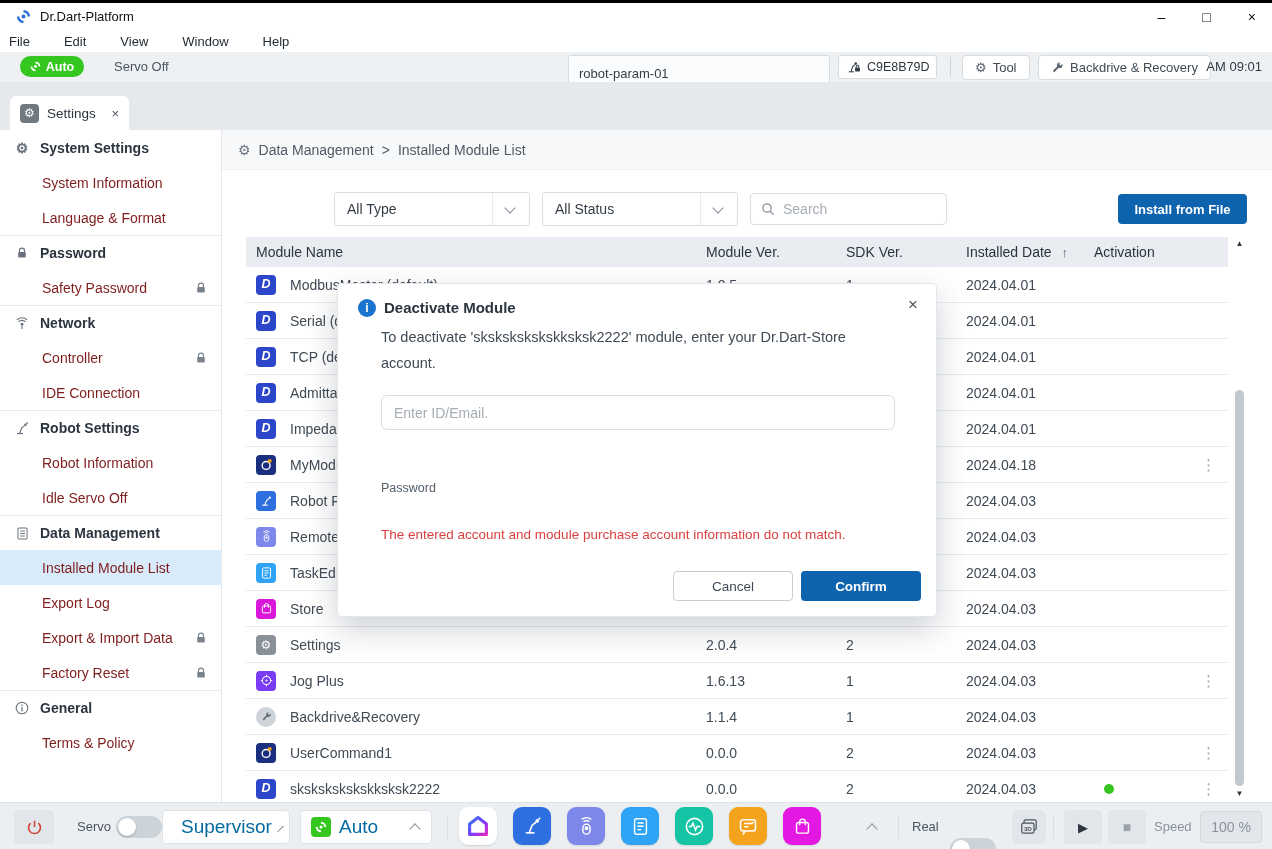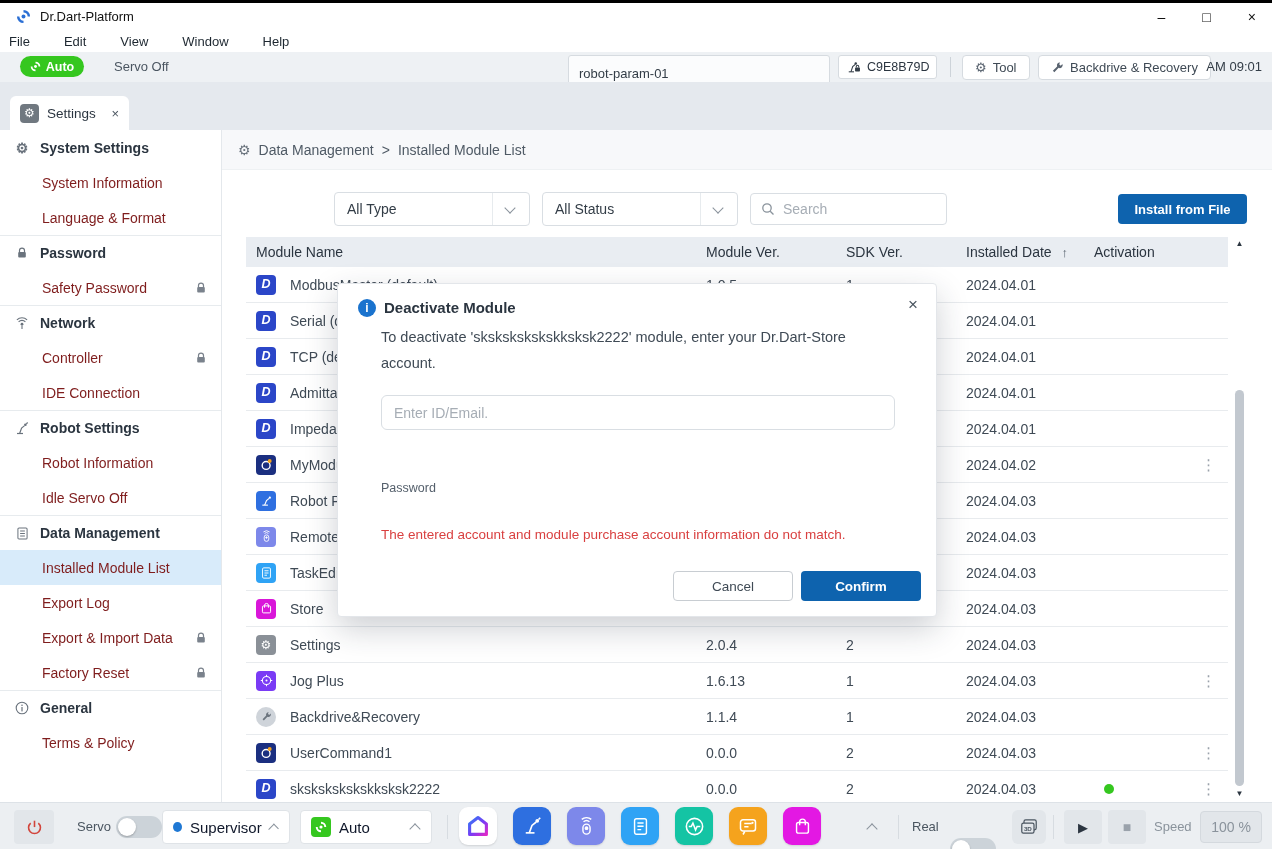--- a/index.html
+++ b/index.html
@@ -113,21 +113,21 @@
   .btn-cancel { background:#fff; border:1px solid #c8cdd2; color:#3f4a55; }
   .btn-confirm { background:#0e63ae; color:#fff; font-weight:bold; }
 
   
   .bottombar { position:absolute; left:0; right:0; bottom:0; height:47px; background:#eceff2; border-top:1px solid #dde2e7; }
   .bb-item { position:absolute; top:7px; }
   .sq-btn { width:40px; height:34px; background:#e2e6ea; border-radius:4px; display:flex; align-items:center; justify-content:center; }
   .bb-label { position:absolute; font-size:13px; color:#4a5560; top:0; line-height:47px; }
   .toggle { width:46px; height:22px; border-radius:11px; background:#ccd3d9; position:relative; }
   .toggle::after { content:''; position:absolute; width:18px; height:18px; border-radius:50%; background:#fff; top:2px; left:2px; box-shadow:0 1px 2px rgba(0,0,0,.25); }
-  .bb-dd { position:absolute; top:7px; height:34px; background:#fff; border:1px solid #dfe3e7; border-radius:4px; display:flex; align-items:center; gap:8px; padding:0 12px 0 10px; font-size:15px; color:#0f172a; }
+  .bb-dd { position:absolute; top:7px; height:34px; background:#fff; border:1px solid #dfe3e7; border-radius:4px; display:flex; align-items:center; gap:8px; padding:0 12px 0 10px; font-size:19px; color:#0369a1; }
   .chev-up { width:8px; height:8px; border-left:1.5px solid #8a939c; border-top:1.5px solid #8a939c; transform:rotate(45deg); margin:3px 0 0 auto; }
   .user-dot { width:10px; height:10px; border-radius:50%; background:#1f78d4; }
   .mode-ico { width:20px; height:20px; border-radius:4px; background:#35c71f; display:flex; align-items:center; justify-content:center; color:#fff; }
   .bb-div { position:absolute; top:12px; width:1px; height:24px; background:#d7dce1; }
   .dock { position:absolute; left:459px; top:4px; display:flex; gap:16px; }
   .dock-tile { width:38px; height:38px; border-radius:9px; display:flex; align-items:center; justify-content:center; box-shadow:0 1px 2px rgba(0,0,0,.12); }
   .dock-chev { position:absolute; left:868px; top:19px; }
   .play-glyph { font-size:13px; color:#2b3540; }
   .stop-glyph { font-size:14px; color:#9aa2ab; }
   .speed-box { position:absolute; left:1200px; top:8px; width:62px; height:32px; background:#e2e6ea; border:1px solid #d4d9de; border-radius:4px; color:#8a939c; font-size:14px; display:flex; align-items:center; justify-content:center; }
@@ -438,21 +438,21 @@
               <span class="tile" style="background: rgb(27, 47, 128);">
                 <svg viewBox="0 0 16 16" width="15" height="15">
                   <circle cx="7.6" cy="9" r="4.2" fill="none" stroke="#fff" stroke-width="1.5"></circle>
                   <circle cx="11.4" cy="4.2" r="2.1" fill="#f5a31d"></circle>
                 </svg>
               </span>
               <span>MyModu</span>
             </div>
             <div class="cell-ver"></div>
             <div class="cell-sdk"></div>
-            <div class="cell-date">2024.04.02</div>
+            <div class="cell-date">2024.04.18</div>
             <div class="cell-act">
               <span class="kebab">⋮</span>
             </div>
           </div>
           <div class="trow">
             <div class="cell-name">
               <span class="tile" style="background: rgb(46, 111, 224);">
                 <svg viewBox="0 0 14 14" width="13" height="13" fill="none" stroke="#fff" stroke-width="1.2">
                   <path d="M2.5 12h6"></path>
                   <path d="M5 12L7 7l2.8-2.3"></path>

